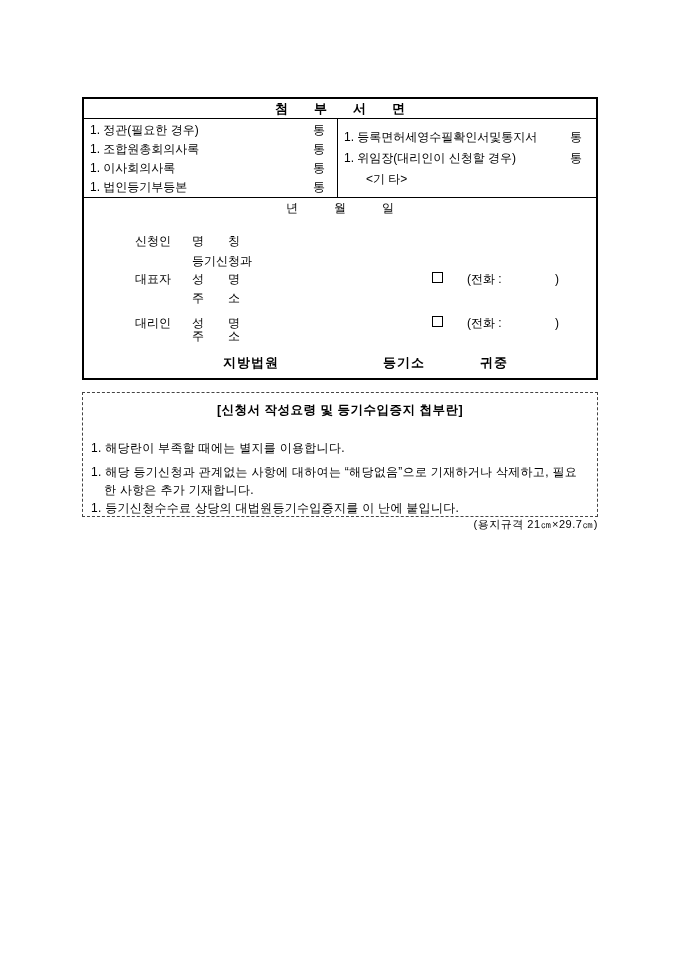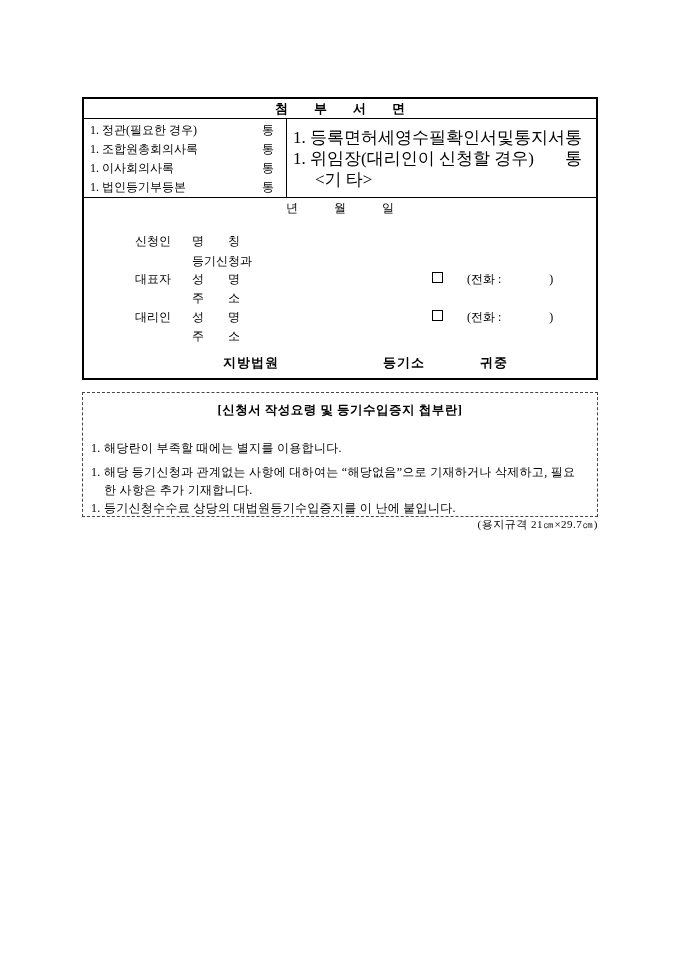--- a/index.html
+++ b/index.html
@@ -2,21 +2,21 @@
 <html><head>
 <meta charset="utf-8">
 <style>
   * { margin: 0; padding: 0; box-sizing: border-box; }
   html, body { background: #e8e8e8; }
   .page {
     position: relative;
     width: 680px;
     height: 962px;
     background: #ffffff;
-    font-family: Liberation Serif, serif;
+    font-family: Liberation Sans, sans-serif;
     color: #000;
     overflow: hidden;
   }
 
   
   .attach-table {
     position: absolute;
     left: 82px; top: 97px;
     width: 516px;
     border: 2px solid #000;
@@ -40,21 +40,21 @@
   }
   .docs-left .doc-item {
     display: flex;
     justify-content: space-between;
     line-height: 19px;
     white-space: pre;
   }
   .docs-right {
     flex: 1;
     padding: 8px 14px 0 6px;
-    font-size: 17px;
+    font-size: 12px;
   }
   .docs-right .doc-item {
     display: flex;
     justify-content: space-between;
     line-height: 21px;
     white-space: pre;
   }
   .etc-line { line-height: 21px; padding-left: 22px; white-space: pre; }
 
   .body-cell {
@@ -174,21 +174,21 @@
         <span class="lbl-person">대표자</span>
         <span class="lbl-field">성　　명</span>
         <span class="cb-group"><span class="cb"></span><span class="cb"></span></span>
         <span class="lbl-phone">(전화 :                )</span>
       </div>
 
       <div class="row" style="top:91px">
         <span class="lbl-field">주　　소</span>
       </div>
 
-      <div class="row" style="top:110px">
+      <div class="row" style="top:116px">
         <span class="lbl-person">대리인</span>
         <span class="lbl-field">성　　명</span>
         <span class="cb-group"><span class="cb"></span><span class="cb"></span></span>
         <span class="lbl-phone">(전화 :                )</span>
       </div>
 
       <div class="row" style="top:129px">
         <span class="lbl-field">주　　소</span>
       </div>
 

